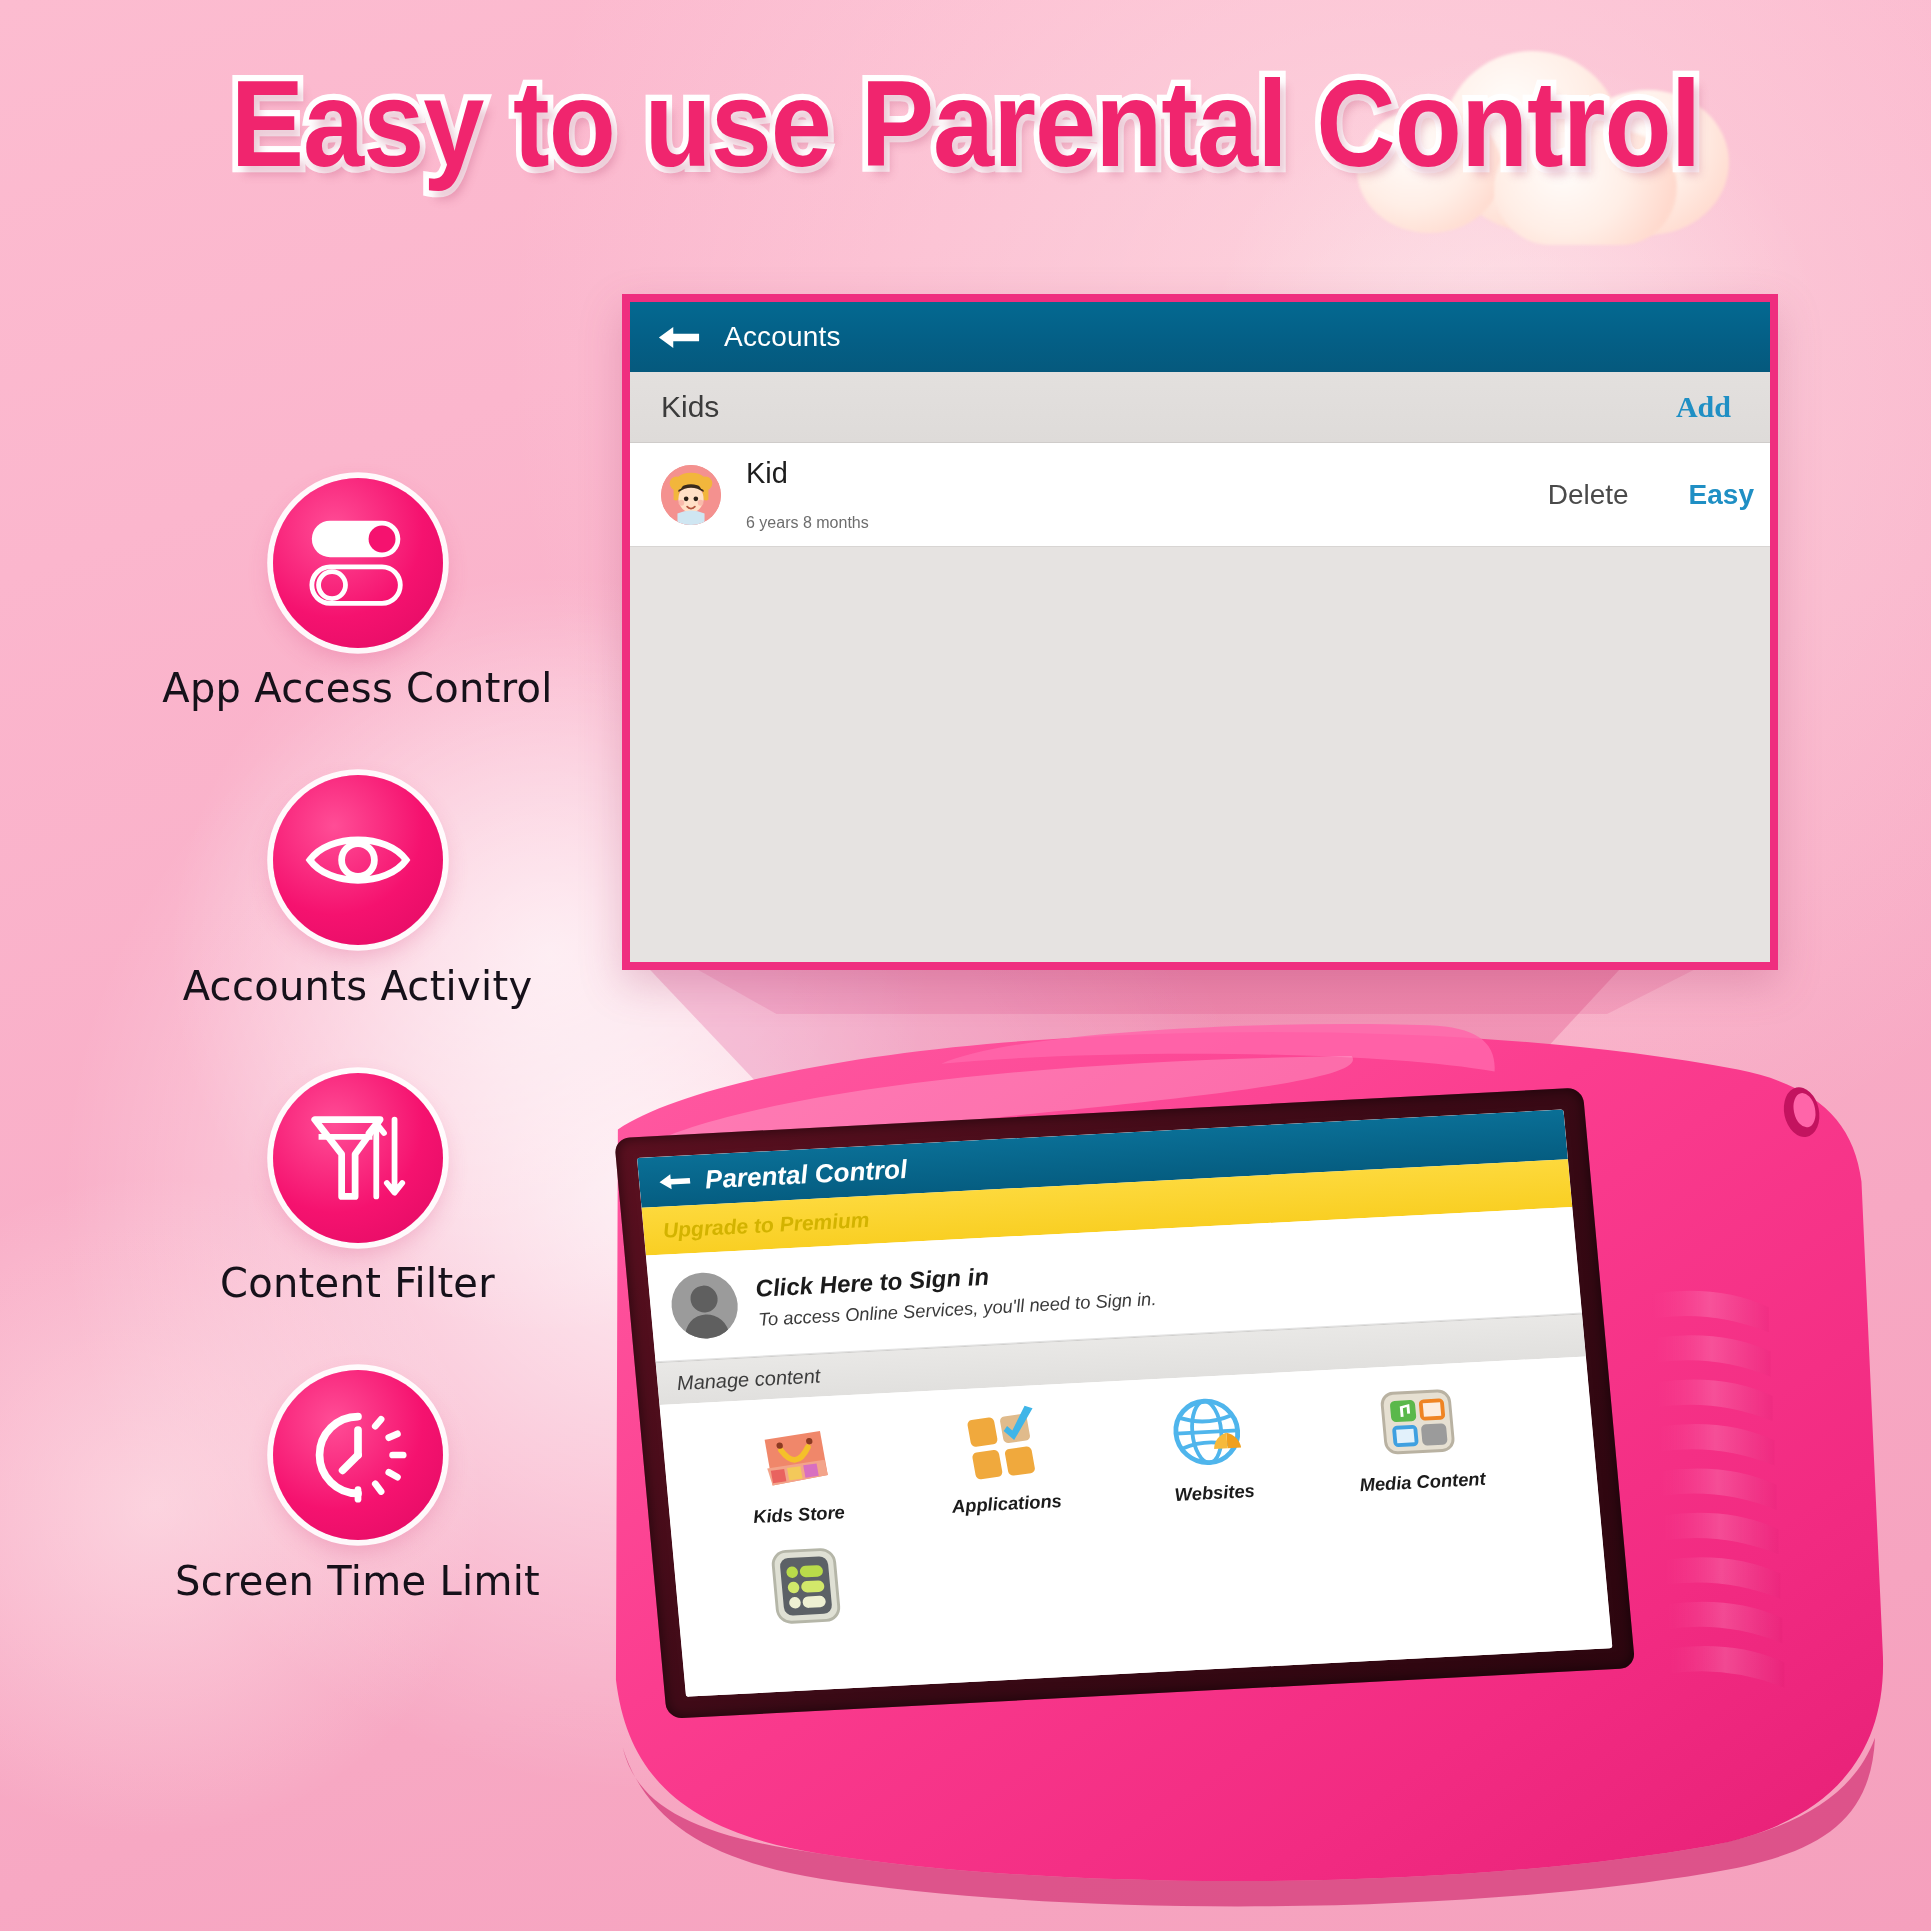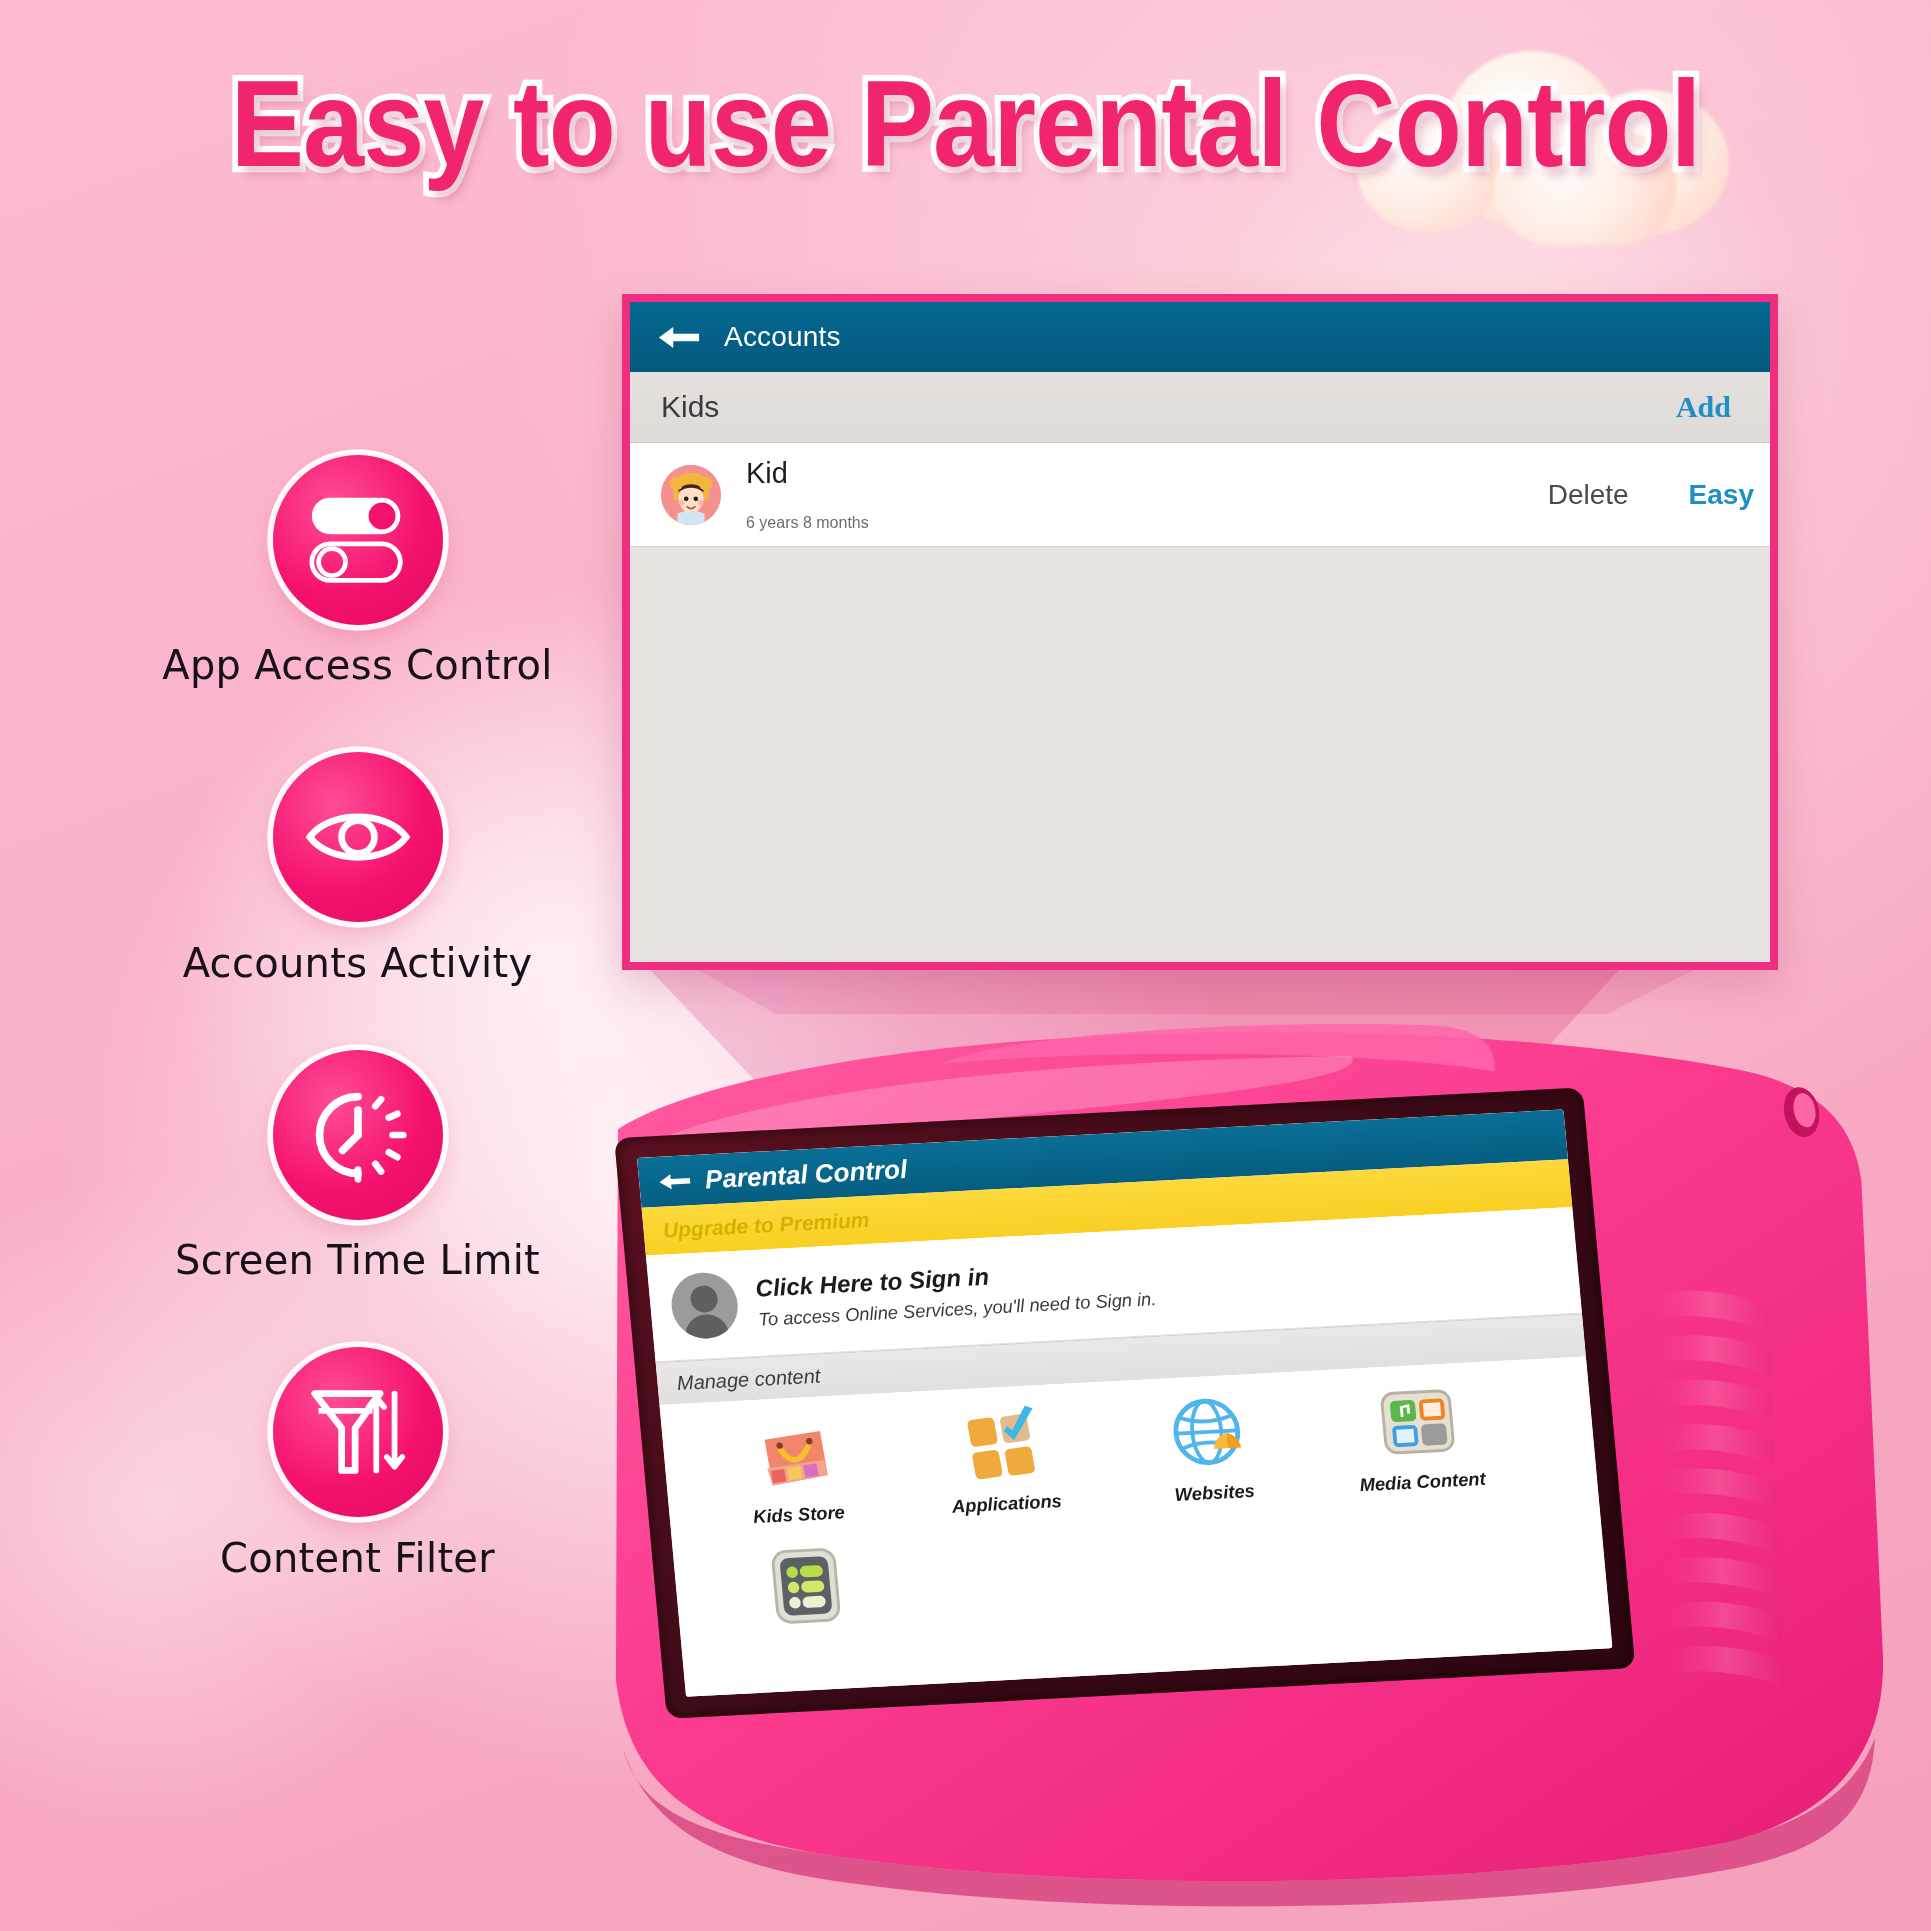--- a/index.html
+++ b/index.html
@@ -42,21 +42,21 @@
     font-weight:bold;font-size:122px;letter-spacing:-1px;
     color:#f0256e;
     transform:scaleX(.90);
     -webkit-text-stroke:12.6px #ffffff;
     paint-order:stroke fill;
     text-shadow:6.8px 8.7px 8.7px rgba(190,80,120,.30);
     white-space:nowrap;z-index:4;
   }
 
   
-  .features{position:absolute;left:145px;top:455px;width:425px;z-index:5;}
+  .features{position:absolute;left:145px;top:478px;width:425px;z-index:5;}
   .feature{margin-bottom:64px;text-align:center;}
   .fic{
     width:170px;height:170px;border-radius:50%;margin:0 auto 17.4px auto;position:relative;
     background:radial-gradient(circle at 36% 30%,#ff4d96 0%,#f5126f 55%,#e00a63 100%);
     box-shadow:0 0 0 5.8px rgba(255,255,255,.92), 0 9.7px 25px rgba(214,60,120,.30);
   }
   .fic svg{position:absolute;left:50%;top:50%;transform:translate(-50%,-50%);}
   .flabel{
     font-family:"DejaVu Sans","Liberation Sans",sans-serif;
     font-size:40px;color:#16111a;letter-spacing:0.3px;white-space:nowrap;
@@ -186,51 +186,51 @@
   </div>
 
   <div class="feature">
     <div class="fic">
       <svg width="108" height="70" viewBox="0 0 112 72">
         <path d="M6 36 C26 8, 86 8, 106 36 C86 64, 26 64, 6 36 Z" fill="none" stroke="#ffffff" stroke-width="7"></path>
         <circle cx="56" cy="36" r="17" fill="none" stroke="#ffffff" stroke-width="7"></circle>
       </svg>
     </div>
     <div class="flabel">Accounts Activity</div>
+  </div>
+
+  <div class="feature">
+    <div class="fic">
+      <svg width="106" height="100" viewBox="0 0 110 104">
+        <path d="M10 12 L78 12 L52 48 L52 92 L38 92 L38 48 Z" fill="none" stroke="#ffffff" stroke-width="7" stroke-linejoin="round"></path>
+        <line x1="14" y1="30" x2="70" y2="30" stroke="#ffffff" stroke-width="6"></line>
+        <path d="M74 92 L74 16 L66 26 M74 16 L82 26" fill="none" stroke="#ffffff" stroke-width="6" stroke-linecap="round" stroke-linejoin="round"></path>
+        <path d="M93 12 L93 88 L85 78 M93 88 L101 78" fill="none" stroke="#ffffff" stroke-width="6" stroke-linecap="round" stroke-linejoin="round"></path>
+      </svg>
+    </div>
+    <div class="flabel">Content Filter</div>
   </div>
 
   <div class="feature">
     <div class="fic">
       <svg width="100" height="100" viewBox="0 0 104 104">
         <path d="M52 12 A40 40 0 1 0 52 92" fill="none" stroke="#ffffff" stroke-width="8" stroke-linecap="round"></path>
         <path d="M52 52 L52 26" stroke="#ffffff" stroke-width="8" stroke-linecap="round"></path>
         <path d="M52 52 L36 68" stroke="#ffffff" stroke-width="8" stroke-linecap="round"></path>
         <g stroke="#ffffff" stroke-width="7" stroke-linecap="round">
           <line x1="70" y1="22" x2="76" y2="15"></line>
           <line x1="84" y1="34" x2="93" y2="30"></line>
           <line x1="88" y1="52" x2="99" y2="52"></line>
           <line x1="84" y1="70" x2="93" y2="75"></line>
           <line x1="70" y1="82" x2="76" y2="90"></line>
           <line x1="52" y1="88" x2="52" y2="98"></line>
         </g>
       </svg>
     </div>
     <div class="flabel">Screen Time Limit</div>
-  </div>
-
-  <div class="feature">
-    <div class="fic">
-      <svg width="106" height="100" viewBox="0 0 110 104">
-        <path d="M10 12 L78 12 L52 48 L52 92 L38 92 L38 48 Z" fill="none" stroke="#ffffff" stroke-width="7" stroke-linejoin="round"></path>
-        <line x1="14" y1="30" x2="70" y2="30" stroke="#ffffff" stroke-width="6"></line>
-        <path d="M74 92 L74 16 L66 26 M74 16 L82 26" fill="none" stroke="#ffffff" stroke-width="6" stroke-linecap="round" stroke-linejoin="round"></path>
-        <path d="M93 12 L93 88 L85 78 M93 88 L101 78" fill="none" stroke="#ffffff" stroke-width="6" stroke-linecap="round" stroke-linejoin="round"></path>
-      </svg>
-    </div>
-    <div class="flabel">Content Filter</div>
   </div>
 
 </div>
 
 <div class="shot">
 
   <div class="shot-header">
     <svg class="back-arrow" viewBox="0 0 46 30">
       <path d="M2 15 L17 4 L17 11 L44 11 L44 19 L17 19 L17 26 Z" fill="#ffffff"></path>
     </svg>

